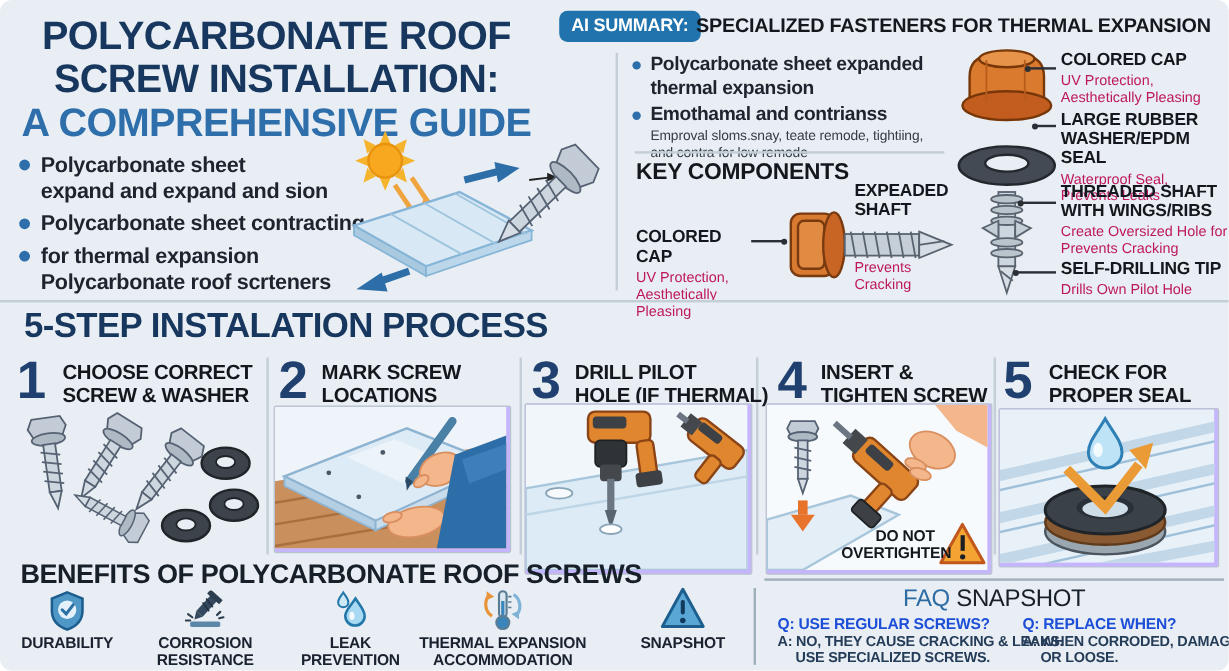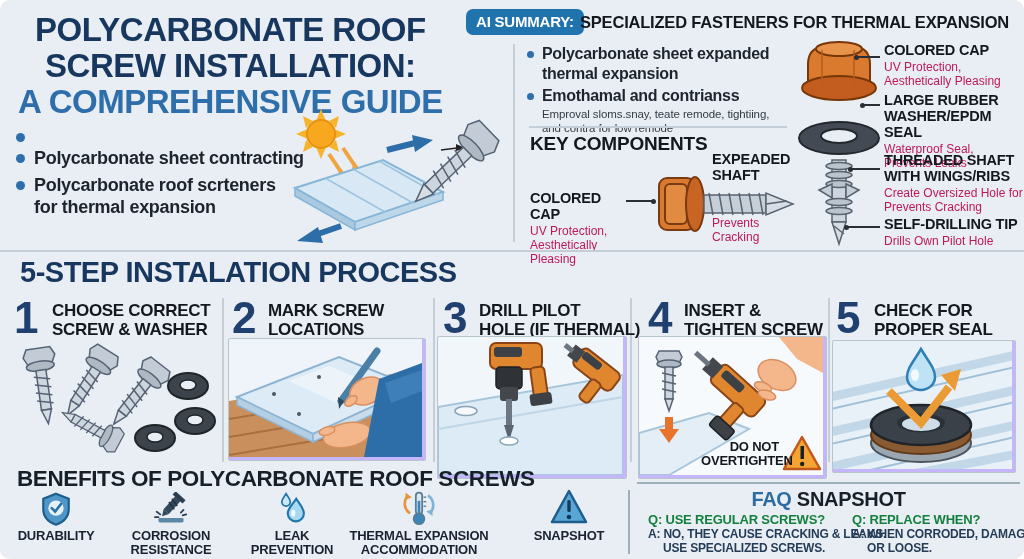--- a/index.html
+++ b/index.html
@@ -48,53 +48,57 @@
   .warn-label span{display:block;}
 
   
   .ben-heading{position:absolute;left:17px;top:466px;font-weight:800;font-size:22.5px;color:#171f29;letter-spacing:-0.4px;white-space:nowrap;}
   .ben-item{position:absolute;text-align:center;}
   .ben-item .icon{height:34px;display:flex;align-items:flex-end;justify-content:center;}
   .ben-label{font-weight:800;font-size:13px;line-height:14px;color:#1a2230;margin-top:3px;letter-spacing:-0.2px;}
   .ben-label span{display:block;white-space:nowrap;}
 
   
-  .faq-title{position:absolute;left:637px;top:488px;width:383px;text-align:center;font-weight:700;font-size:20px;letter-spacing:-0.3px;}
+  .faq-title{position:absolute;left:637px;top:488px;width:383px;text-align:center;font-weight:400;font-size:20px;letter-spacing:-0.3px;}
   .faq-title .accent{color:#2d6ca3;} .faq-title .rest{color:#171f29;}
-  .faq-q{font-weight:800;font-size:13px;line-height:15px;color:#15803d;letter-spacing:-0.2px;white-space:nowrap;}
+  .faq-q{font-weight:800;font-size:13px;line-height:15px;color:#1d4ed8;letter-spacing:-0.2px;white-space:nowrap;}
   .faq-a{font-weight:700;font-size:12px;line-height:13.5px;color:#253c58;letter-spacing:-0.2px;margin-top:1px;}
   .faq-a span{display:block;white-space:nowrap;}
   .faq-a span + span{padding-left:15px;}
 </style>
 </head>
 <body>
 
 <div id="canvas">
 
   <div class="abs" style="left:18px;top:12px;">
     <div class="title-line">POLYCARBONATE ROOF</div>
     <div class="title-line">SCREW INSTALLATION:</div>
     <div class="title-line blue">A COMPREHENSIVE GUIDE</div>
   </div>
 
   <div class="lbullets">
     <div class="lbullet">
       <div class="dot"></div>
+      <div class="txt">
+          <span>Polycarbonate sheet</span>
+          <span>expand and expand and sion</span>
+        </div>
     </div>
     <div class="lbullet">
       <div class="dot"></div>
       <div class="txt">
           <span>Polycarbonate sheet contracting</span>
         </div>
     </div>
     <div class="lbullet">
       <div class="dot"></div>
       <div class="txt">
+          <span>for thermal expansion</span>
           <span>Polycarbonate roof scrteners</span>
-          <span>for thermal expansion</span>
         </div>
     </div>
   </div>
 
   <svg class="abs" style="left:283px;top:108px;" width="225" height="145" viewBox="0 0 225 145">
     <g>
       <g fill="#f6b32c">
         <polygon points="38,1 43,13 33,13"></polygon>
           <polygon points="38,51 43,39 33,39"></polygon>
         <polygon points="13,26 25,21 25,31"></polygon>

